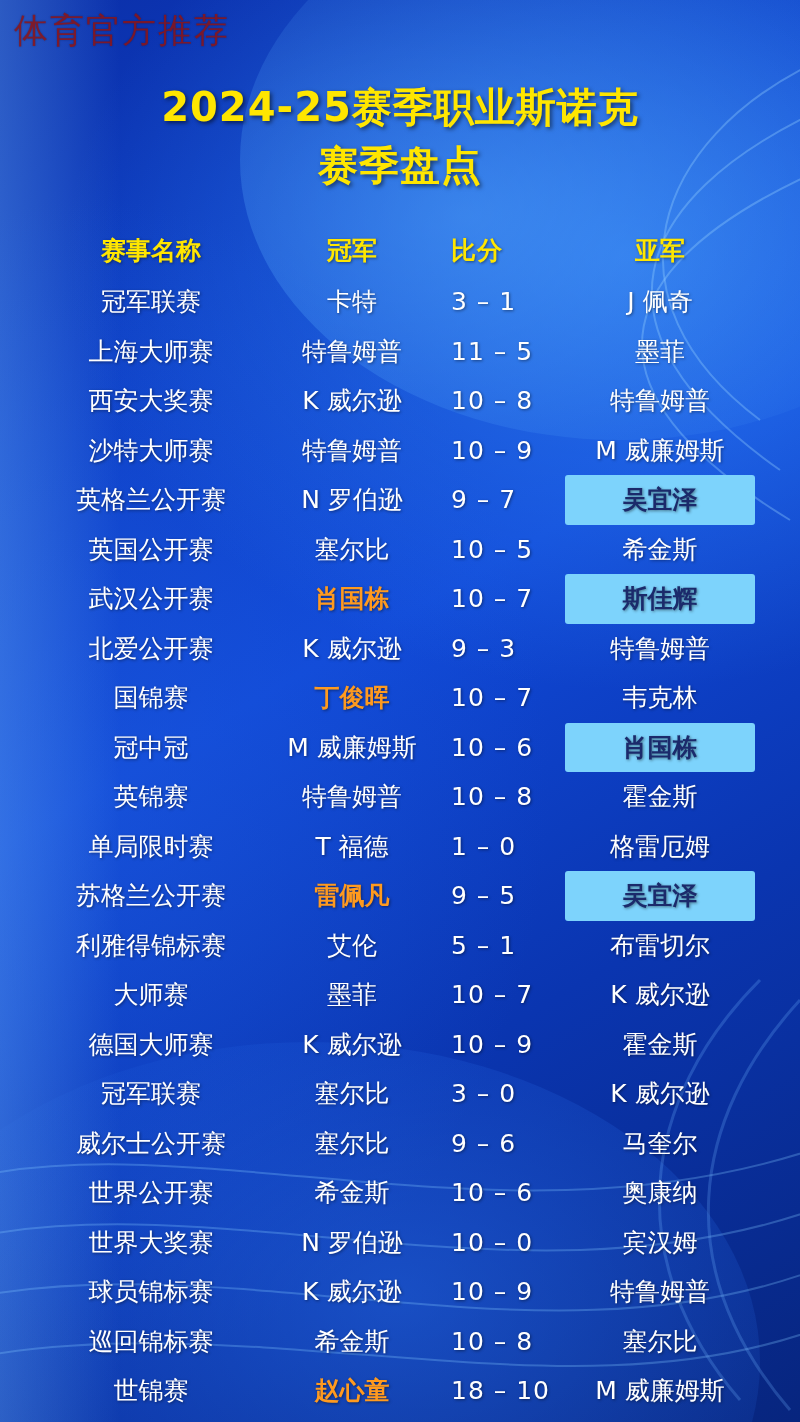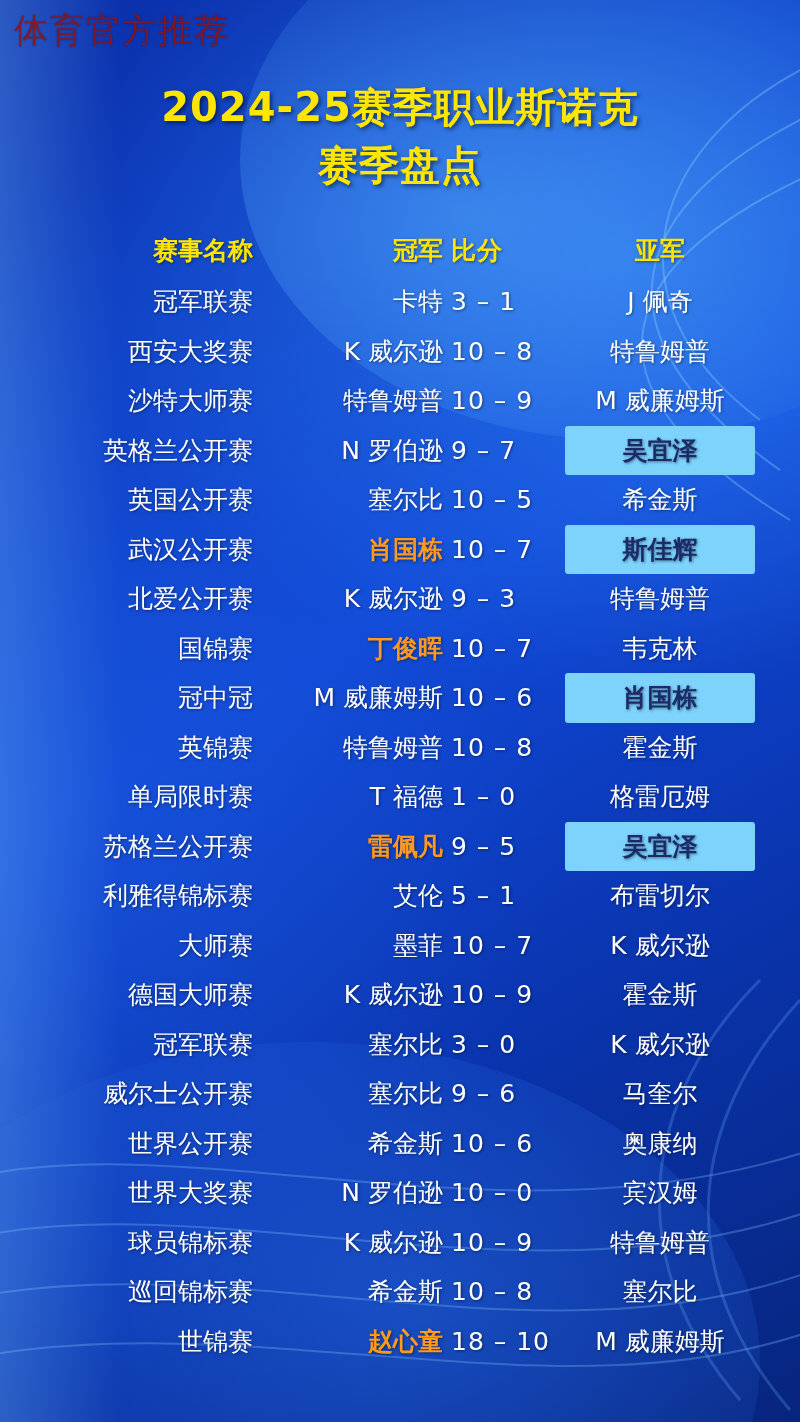--- a/index.html
+++ b/index.html
@@ -70,22 +70,22 @@
   table.results th, table.results td {
     padding: 6px 4px;
     white-space: nowrap;
   }
   table.results thead th {
     color: #ffe600;
     font-weight: bold;
     font-size: 25px;
     padding-bottom: 10px;
   }
-  .c-event  { width: 212px; text-align: right;  padding-left: 6px; }
-  .c-champ  { width: 190px; text-align: right; }
+  .c-event  { width: 212px; text-align: center;  padding-left: 6px; }
+  .c-champ  { width: 190px; text-align: center; }
   .c-score  { width: 118px; text-align: left; letter-spacing: 1px; }
   .c-runner { width: 190px; text-align: center; margin-top: 6px; }
 
   td.hl {
     color: #ff9a1f;
     font-weight: bold;
   }
   td.hl-box {
     color: #1b2a6b;
     font-weight: bold;
@@ -138,20 +138,26 @@
       </tr>
     </thead>
     <tbody id="tbody">
         <tr>
           <td class="c-event">冠军联赛</td>
           <td class="c-champ">卡特</td>
           <td class="c-score">3 – 1</td>
           <td class="c-runner">J 佩奇</td>
         </tr>
         <tr>
+          <td class="c-event">上海大师赛</td>
+          <td class="c-champ">特鲁姆普</td>
+          <td class="c-score">11 – 5</td>
+          <td class="c-runner">墨菲</td>
+        </tr>
+        <tr>
           <td class="c-event">西安大奖赛</td>
           <td class="c-champ">K 威尔逊</td>
           <td class="c-score">10 – 8</td>
           <td class="c-runner">特鲁姆普</td>
         </tr>
         <tr>
           <td class="c-event">沙特大师赛</td>
           <td class="c-champ">特鲁姆普</td>
           <td class="c-score">10 – 9</td>
           <td class="c-runner">M 威廉姆斯</td>

